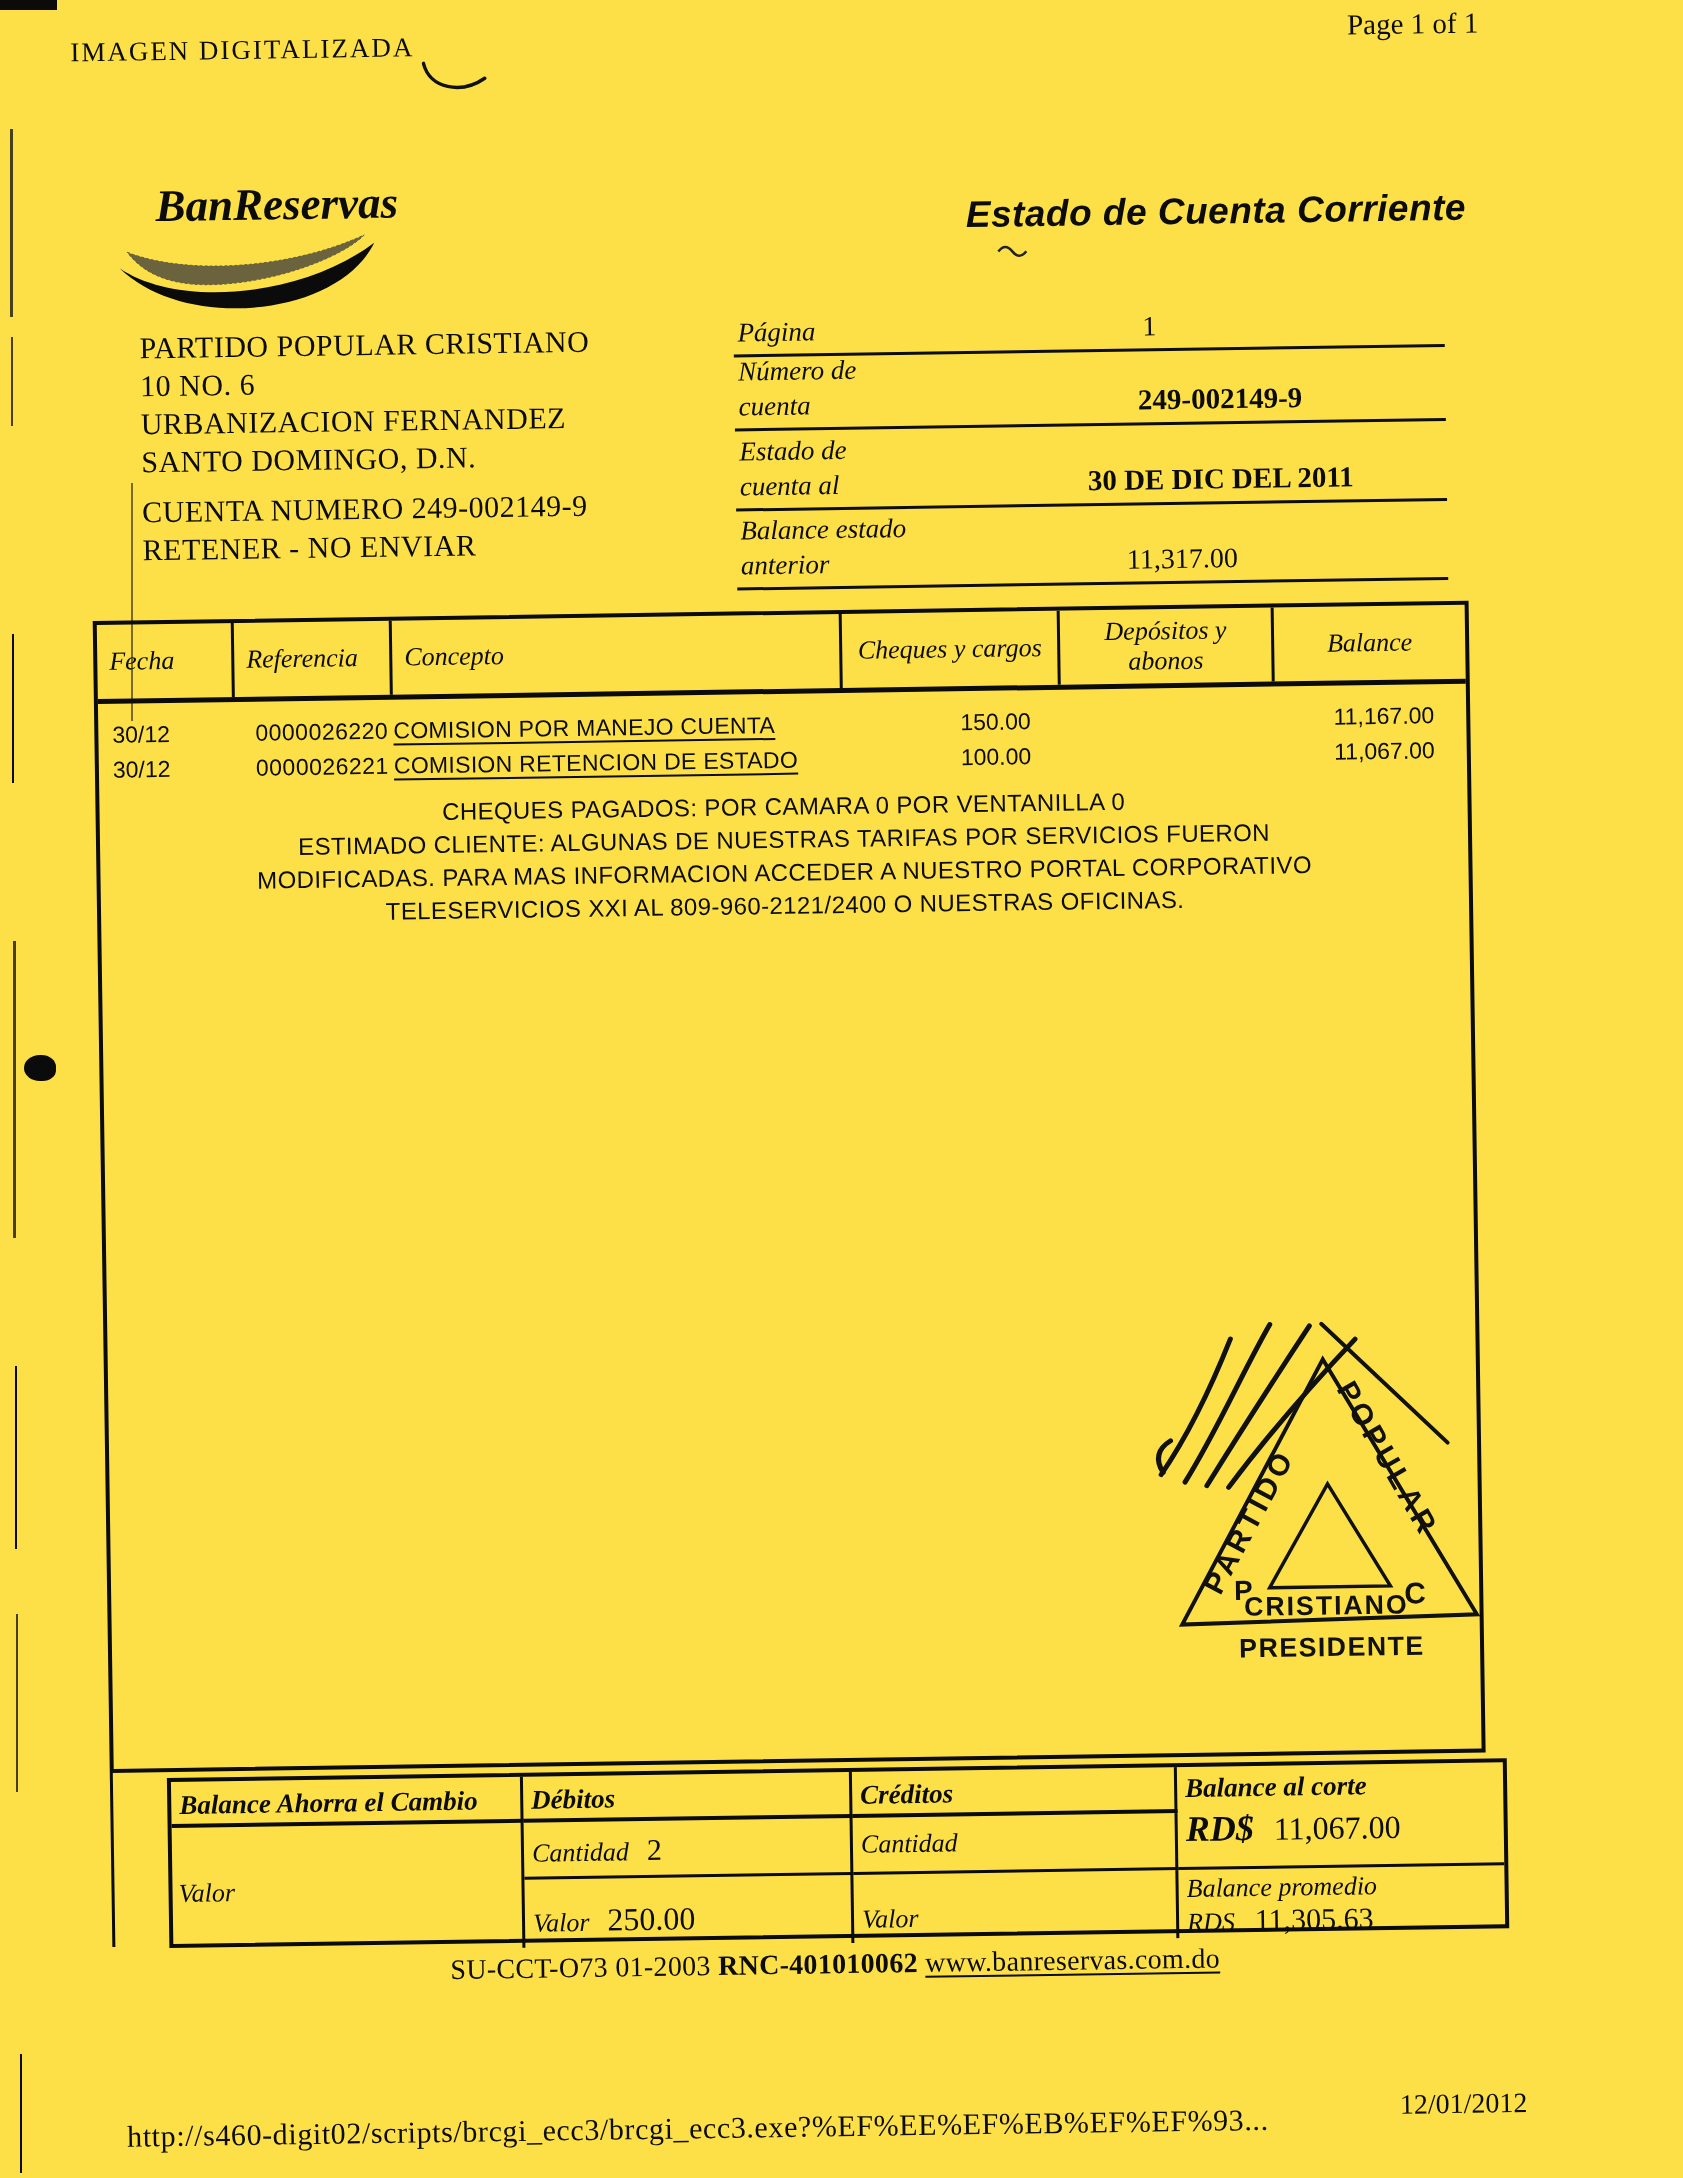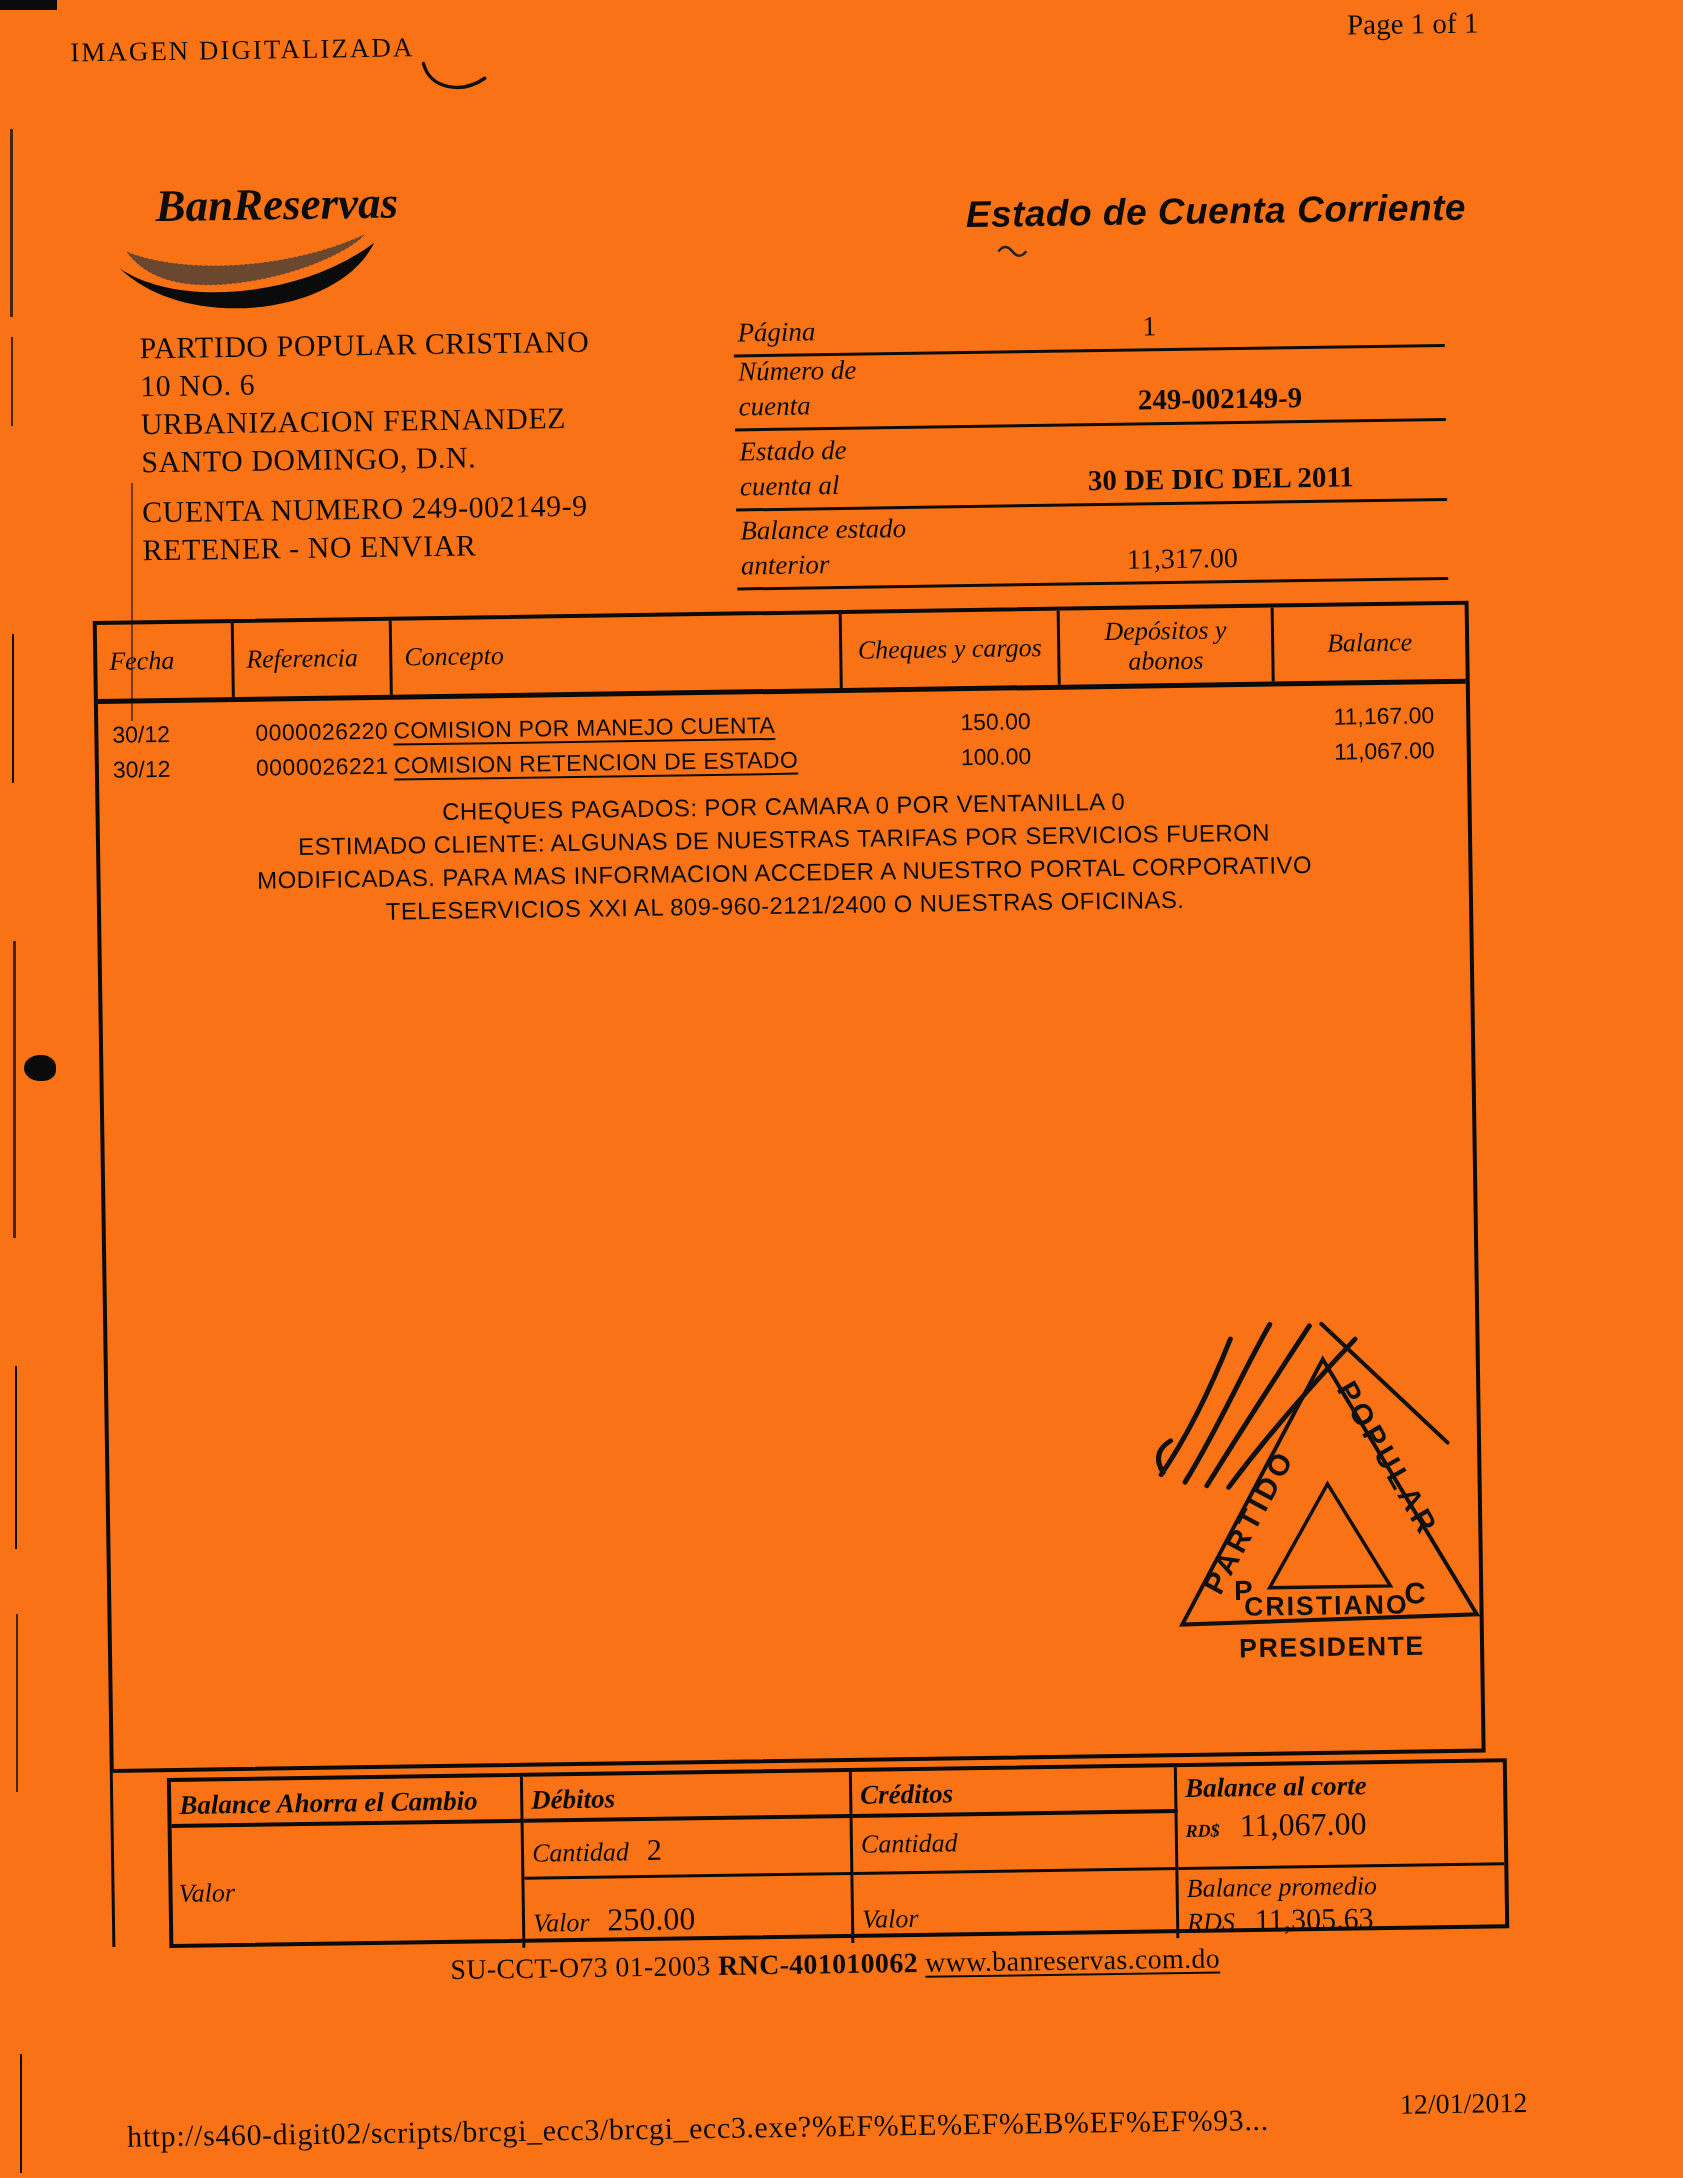--- a/index.html
+++ b/index.html
@@ -1,16 +1,16 @@
 <!DOCTYPE html>
 <html><head>
 <meta charset="utf-8">
 <style>
   html,body{margin:0;padding:0;background:#ffffff;}
-  .canvas{position:relative;width:1683px;height:2178px;background:#f97316;overflow:hidden;
+  .canvas{position:relative;width:1683px;height:2178px;background:#fde047;overflow:hidden;
           font-family:"Liberation Serif",serif;color:#0c0c0c;}
   .sheet{position:absolute;left:0;top:0;width:1683px;height:2178px;
          transform:rotate(-0.85deg);transform-origin:842px 1040px;}
   .abs{position:absolute;}
 
   
   .scan-label{left:85px;top:26px;font-size:27px;letter-spacing:2px;}
   .page-indicator{left:1362px;top:16px;font-size:29px;}
 
   
@@ -209,21 +209,21 @@
     <div class="abs" style="left:99px;top:1762px;width:3px;height:174px;background:#0b0b0b;"></div>
 
     <div class="abs totals">
       <div class="cell hdr" style="grid-column:1;grid-row:1;">Balance Ahorra el Cambio</div>
       <div class="cell hdr" style="grid-column:2;grid-row:1;">Débitos</div>
       <div class="cell hdr" style="grid-column:3;grid-row:1;">Créditos</div>
 
       <div class="cell no-r row-line" style="grid-column:4;grid-row:1 / span 2;padding:6px 0 0 8px;">
         <div class="lbl" style="font-weight:bold;font-size:27px;">Balance al corte</div>
         <div style="margin-top:4px;">
-          <span class="lbl" style="font-weight:bold;font-size:18px;">RD$</span>
+          <span class="lbl" style="font-weight:bold;font-size:36px;">RD$</span>
           <span class="num" style="font-size:32px;margin-left:16px;">11,067.00</span>
         </div>
       </div>
 
       <div class="cell" style="grid-column:1;grid-row:2 / span 2;">
         <div class="lbl" style="position:absolute;left:6px;top:51px;">Valor</div>
       </div>
 
       <div class="cell row-line pair" style="grid-column:2;grid-row:2;">
         <span class="lbl">Cantidad</span>

